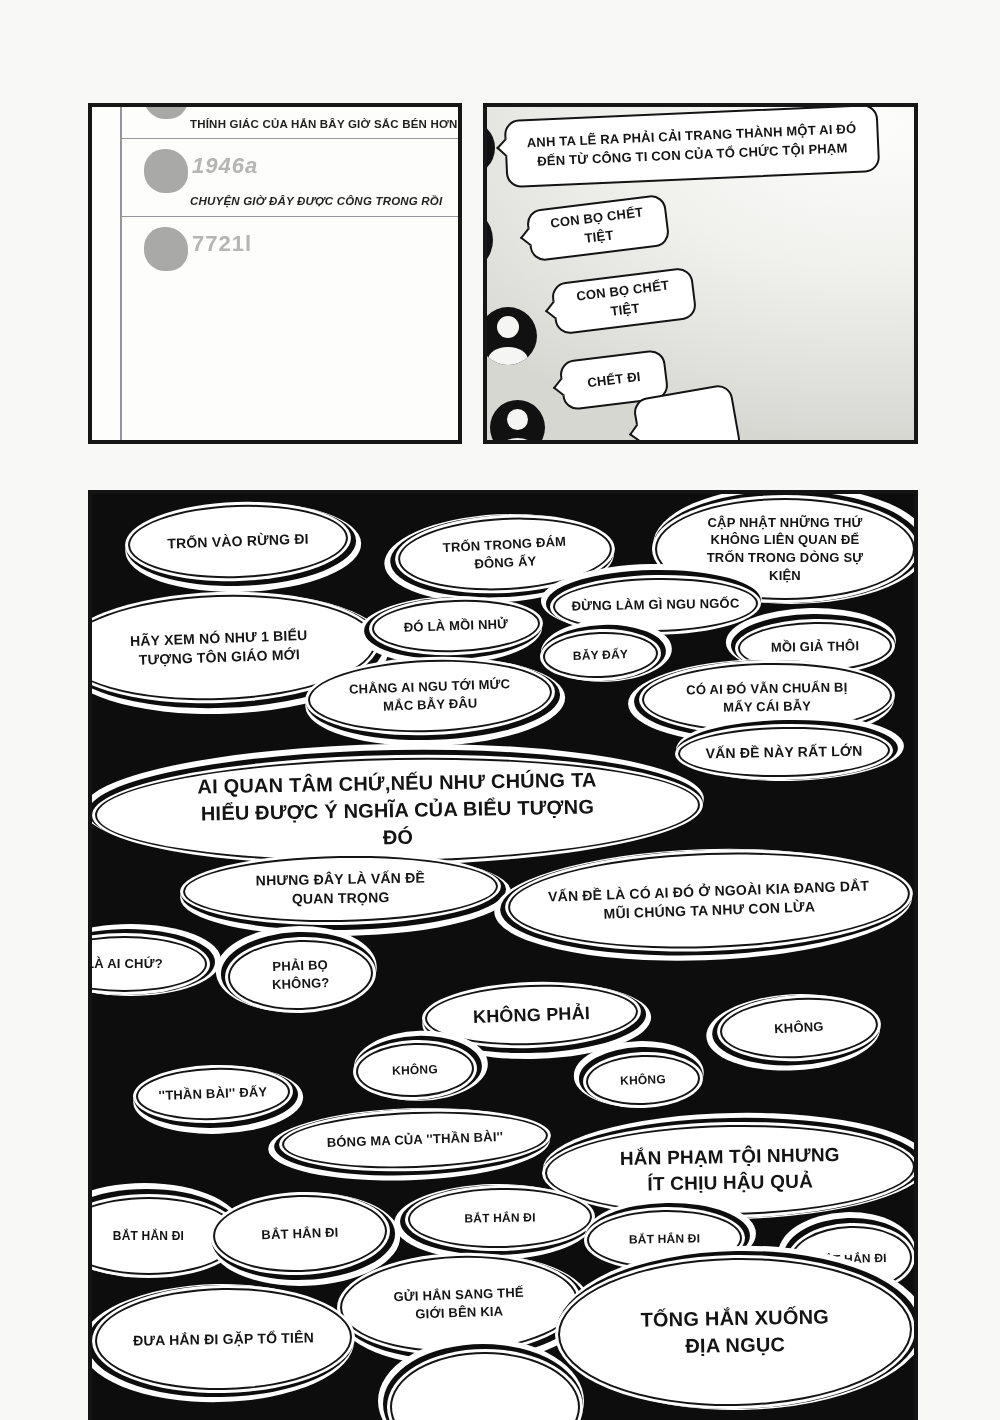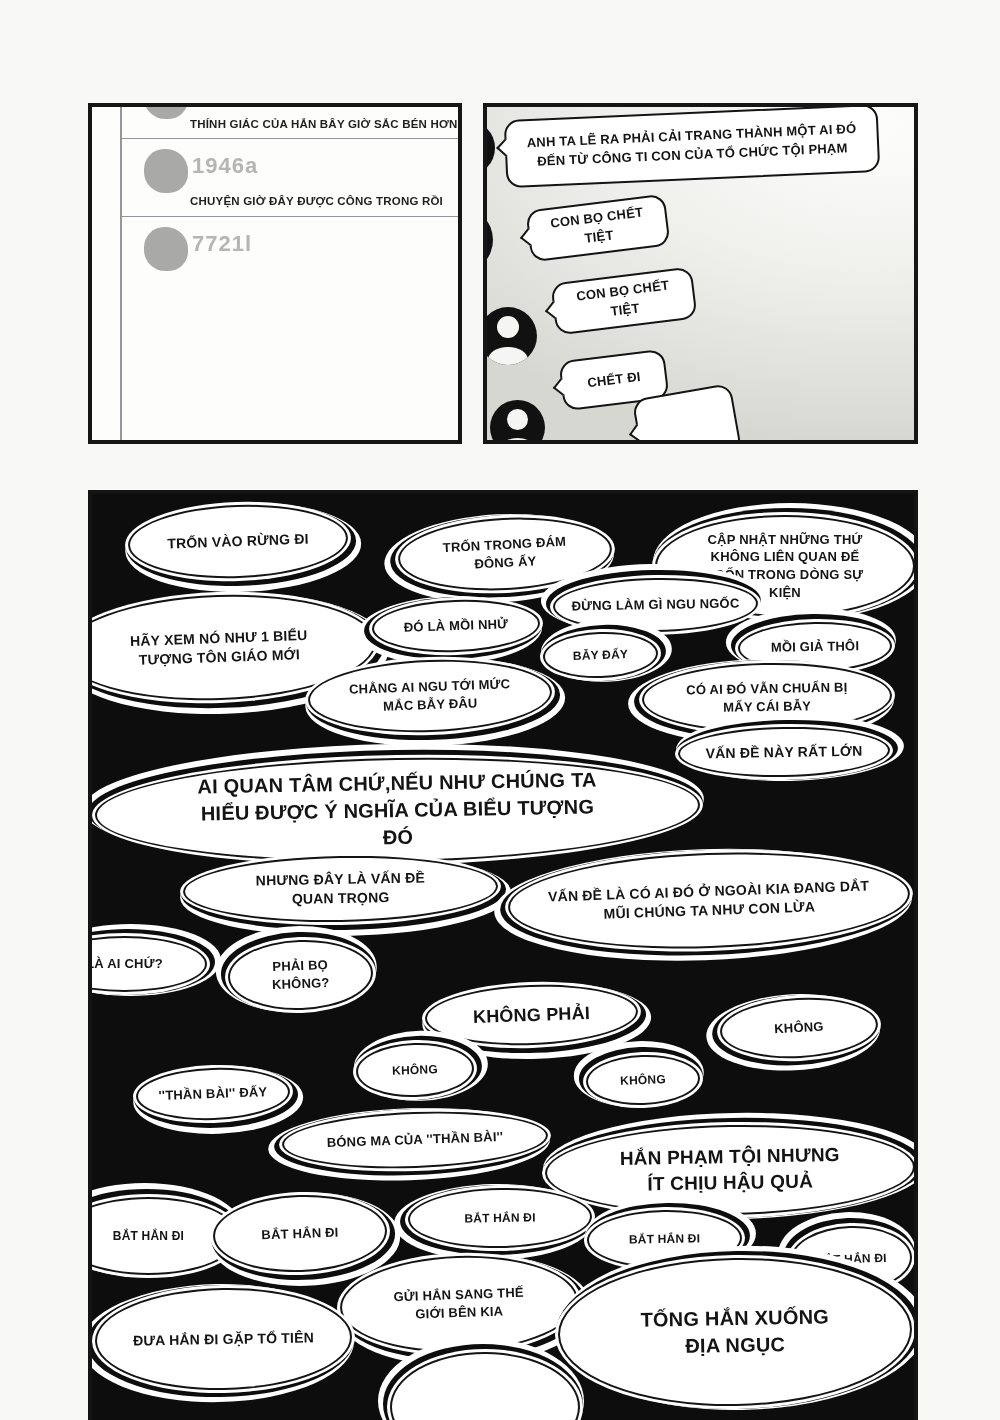--- a/index.html
+++ b/index.html
@@ -47,21 +47,21 @@
 
 <div id="page">
 
   <div id="chat-list">
     <div class="rail"></div>
     <div id="chat-rows">
         <div class="c-row" style="height: 32px;">
           <div class="c-avatar" style="top: -32px;"></div>
           <div class="c-msg" style="bottom: 8px;">THÍNH GIÁC CỦA HẮN BÂY GIỜ SẮC BÉN HƠN BAO GIỜ HẾT</div>
         </div>
-        <div class="c-row" style="height: 78px;">
+        <div class="c-row" style="height: 78px; font-style: italic;">
           <div class="c-avatar"></div>
           <div class="c-user">1946a</div>
           <div class="c-msg">CHUYỆN GIỜ ĐÂY ĐƯỢC CÔNG TRONG RỒI</div>
         </div>
         <div class="c-row" style="height: 92px;">
           <div class="c-avatar"></div>
           <div class="c-user">7721l</div>
         </div>
       </div>
   </div>
@@ -93,21 +93,21 @@
       </div>
     </div>
 
   <div id="crowd">
       <div class="k-bubble" style="left: 36px; top: 11px; width: 220px; height: 73px; font-size: 14px; transform: rotate(-2deg); box-shadow: rgb(255, 255, 255) 0px 0px 0px 3px, rgb(13, 13, 13) 3px 3px 0px 5px, rgb(255, 255, 255) 5px 6px 0px 8px;">
         <span>TRỐN VÀO RỪNG ĐI</span>
       </div>
       <div class="k-bubble" style="left: 306px; top: 24px; width: 214px; height: 72px; font-size: 13px; transform: rotate(-3deg); box-shadow: rgb(255, 255, 255) 0px 0px 0px 3px, rgb(13, 13, 13) -3px 2px 0px 5px, rgb(255, 255, 255) -6px 4px 0px 8px;">
         <span style="max-width: 130px;">TRỐN TRONG ĐÁM ĐÔNG ẤY</span>
       </div>
-      <div class="k-bubble" style="left: 563px; top: 4px; width: 260px; height: 102px; font-size: 13px; transform: rotate(0deg); box-shadow: rgb(255, 255, 255) 0px 0px 0px 3px, rgb(13, 13, 13) 3px -2px 0px 5px, rgb(255, 255, 255) 6px -4px 0px 8px; margin-top: 17px;">
+      <div class="k-bubble" style="left: 563px; top: 4px; width: 260px; height: 102px; font-size: 13px; transform: rotate(0deg); box-shadow: rgb(255, 255, 255) 0px 0px 0px 3px, rgb(13, 13, 13) 3px -2px 0px 5px, rgb(255, 255, 255) 6px -4px 0px 8px;">
         <span style="max-width: 185px;">CẬP NHẬT NHỮNG THỨ KHÔNG LIÊN QUAN ĐỂ TRỐN TRONG DÒNG SỰ KIỆN</span>
       </div>
       <div class="k-bubble" style="left: 461px; top: 84px; width: 205px; height: 54px; font-size: 13px; transform: rotate(-1deg); box-shadow: rgb(255, 255, 255) 0px 0px 0px 3px, rgb(13, 13, 13) -2px -3px 0px 5px, rgb(255, 255, 255) -4px -6px 0px 8px;">
         <span>ĐỪNG LÀM GÌ NGU NGỐC</span>
       </div>
       <div class="k-bubble" style="left: -30px; top: 101px; width: 314px; height: 105px; font-size: 14px; transform: rotate(-2deg); box-shadow: rgb(255, 255, 255) 0px 0px 0px 3px, rgb(13, 13, 13) 3px 3px 0px 5px, rgb(255, 255, 255) 5px 6px 0px 8px;">
         <span style="max-width: 220px;">HÃY XEM NÓ NHƯ 1 BIỂU TƯỢNG TÔN GIÁO MỚI</span>
       </div>
       <div class="k-bubble" style="left: 280px; top: 106px; width: 168px; height: 52px; font-size: 13px; transform: rotate(-2deg); box-shadow: rgb(255, 255, 255) 0px 0px 0px 3px, rgb(13, 13, 13) -3px 2px 0px 5px, rgb(255, 255, 255) -6px 4px 0px 8px;">
         <span>ĐÓ LÀ MỒI NHỬ</span>

